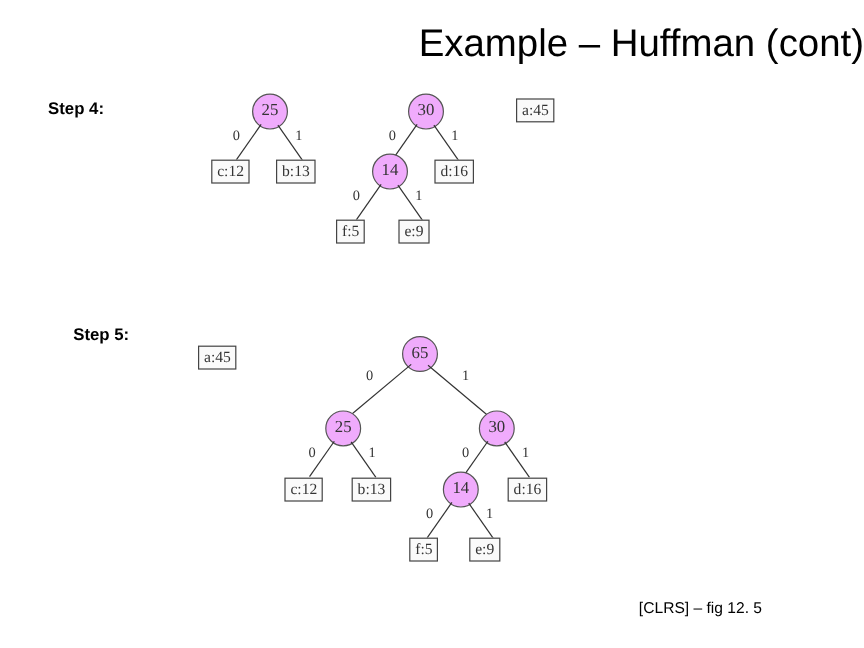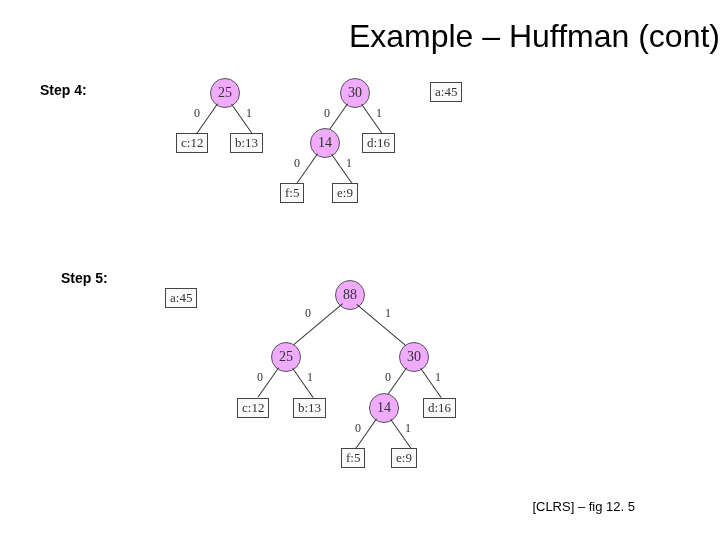--- a/index.html
+++ b/index.html
@@ -102,21 +102,21 @@
   <div class="elabel" style="left:144px; top:78px;">0</div>
   <div class="elabel" style="left:196px; top:78px;">1</div>
   <div class="rect" style="left:130px; top:105px;">f:5</div>
   <div class="rect" style="left:182px; top:105px;">e:9</div>
 </div>
 
 <div class="diagram" style="left:145px; top:280px; width:430px; height:230px;">
 
   <div class="rect" style="left:20px; top:8px;">a:45</div>
 
-  <div class="circle" style="left:190px; top:0px;">88</div>
+  <div class="circle" style="left:190px; top:0px;">65</div>
   <div class="edge" style="left:198px; top:24px; width:70px; transform:rotate(140deg);"></div>
   <div class="edge" style="left:212px; top:24px; width:70px; transform:rotate(40deg);"></div>
   <div class="elabel" style="left:160px; top:26px;">0</div>
   <div class="elabel" style="left:240px; top:26px;">1</div>
 
   <div class="circle" style="left:126px; top:62px;">25</div>
   <div class="edge" style="left:134px; top:88px; width:36px; transform:rotate(125deg);"></div>
   <div class="edge" style="left:148px; top:88px; width:36px; transform:rotate(55deg);"></div>
   <div class="elabel" style="left:112px; top:90px;">0</div>
   <div class="elabel" style="left:162px; top:90px;">1</div>

